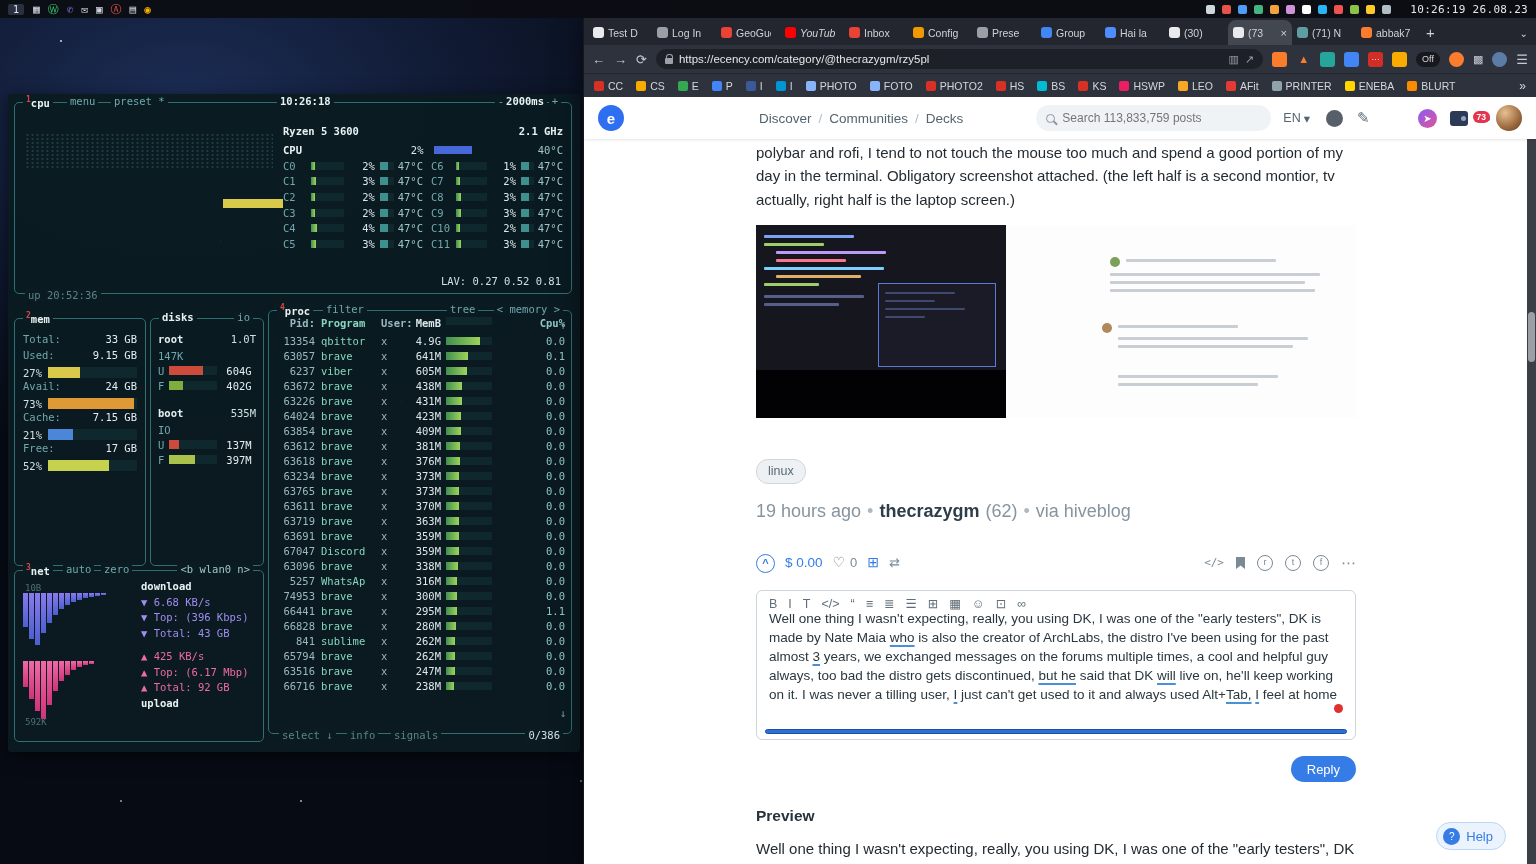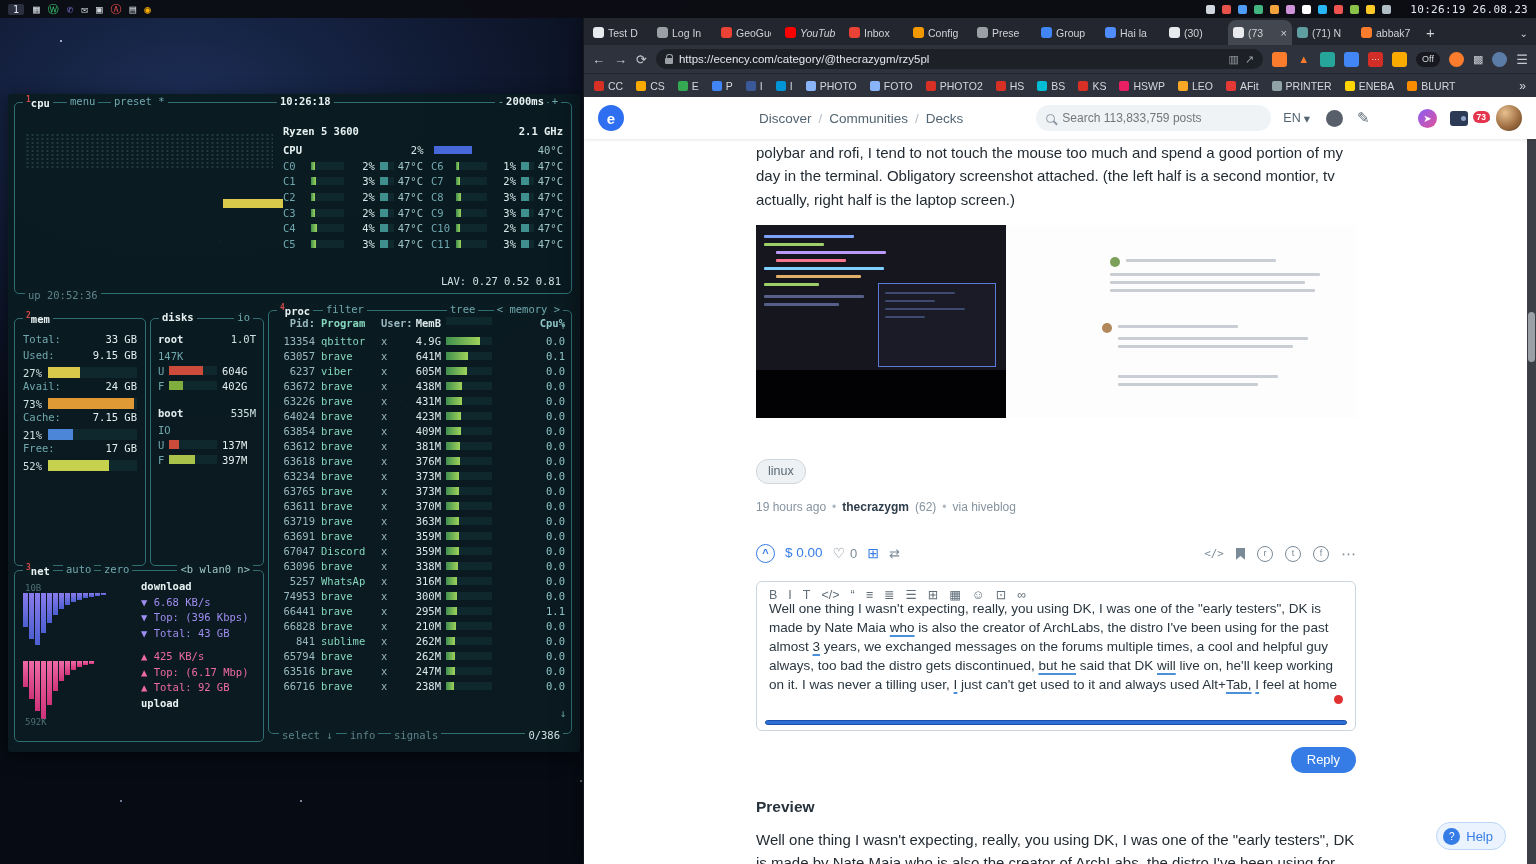--- a/index.html
+++ b/index.html
@@ -51,21 +51,21 @@
   .memline { display:flex; justify-content:space-between; height:16px; padding:0 8px; }
   .memline .lab { color:#6fa8ae; } .memline .val { color:#e3eef0; }
   .mempct { display:flex; align-items:center; height:15px; padding:0 8px; color:#cfe0e2; }
   .memtrack { flex:1; height:11px; margin-left:6px; background:#0e282e; position:relative; }
   .memfill { position:absolute; left:0; top:0; bottom:0; }
   .dline { display:flex; justify-content:space-between; height:15px; padding:0 7px; }
   .dline .lab { color:#e3eef0; font-weight:bold; } .dline .val { color:#cfe0e2; }
   .dbar-row { display:flex; align-items:center; height:15px; padding:0 7px; color:#6fa8ae; }
   .dtrack { flex:1; height:9px; background:#0e282e; margin:0 5px; position:relative; }
   .dfill { position:absolute; left:0; top:0; bottom:0; }
-  .dval { width:34px; text-align:left; color:#e3eef0; }
+  .dval { width:34px; text-align:center; color:#e3eef0; }
   .net-graph { position:absolute; left:8px; top:10px; width:112px; height:148px; }
   .ngrow { position:absolute; left:0; width:112px; display:flex; align-items:flex-start; gap:1px; }
   .ngrow span { width:5px; display:block; }
   .ng-d span { background:linear-gradient(180deg,#8a7bed,#4d5fd0); }
   .ng-u span { background:linear-gradient(180deg,#ef6aa6,#cf3379); }
   .nscale { position:absolute; left:2px; color:#4e6f76; font-size:9px; }
   .net-info { position:absolute; left:126px; top:8px; right:6px; line-height:15.5px; white-space:nowrap; }
   .net-info .hd { color:#e8f2f2; font-weight:bold; }
   .net-info .dn { color:#9f8df0; } .net-info .up { color:#ef6aa6; }
   .prochead { display:flex; height:16px; padding:0 6px; color:#e8f2f2; font-weight:bold; margin-top:6px; }
@@ -143,21 +143,21 @@
   .code-line { position:absolute; height:3px; border-radius:1px; }
   .img-popup { position:absolute; left:122px; top:58px; width:118px; height:84px; background:#1a1b26; border:1px solid #5a7bd8; }
   .img-popup .pl { position:absolute; height:2px; background:#3d4a6d; border-radius:1px; }
   .img-black { position:absolute; left:0; bottom:0; width:250px; height:48px; background:#020204; }
   .img-right { position:absolute; left:250px; top:0; right:0; bottom:0; background:#fdfdfd; }
   .web-line { position:absolute; height:3px; background:#c9ced4; border-radius:1px; }
   .web-av { position:absolute; width:10px; height:10px; border-radius:50%; background:#7aa05a; }
   .tag-row { margin-top:40px; }
   .tag-pill { display:inline-block; padding:2px 11px; border-radius:12px; background:#eef1f4; border:1px solid #cfd6dc;
     color:#5a6a76; font-size:12.5px; }
-  .meta-row { margin-top:14px; font-size:12px; color:#8694a0; display:flex; align-items:center; gap:6px; }
+  .meta-row { margin-top:14px; font-size:18px; color:#8694a0; display:flex; align-items:center; gap:6px; }
   .meta-row .author { color:#2e3d4a; font-weight:bold; }
   .dotsep { color:#aeb8c0; }
   .actions { margin-top:24px; display:flex; align-items:center; gap:10px; height:26px; }
   .vote-circle { width:19px; height:19px; border:1.6px solid #357ce6; border-radius:50%; color:#357ce6;
     display:flex; align-items:center; justify-content:center; font-size:11px; font-weight:bold; line-height:1; }
   .payout { color:#357ce6; font-size:13.5px; }
   .heart { color:#7b8a97; font-size:14px; }
   .votes-n { color:#7b8a97; font-size:13px; margin-left:-5px; }
   .promote-ic { color:#357ce6; font-size:14px; }
   .reblog-ic { color:#7b8a97; font-size:13px; }
@@ -807,21 +807,21 @@
           <span class="p-bar">
             <span class="p-fill" style="width: 11px;"></span>
           </span>
           <span class="p-cpu">1.1</span>
         </div>
 
         <div class="procrow">
           <span class="p-pid">66828</span>
           <span class="p-prog">brave</span>
           <span class="p-user">x</span>
-          <span class="p-mem">210M</span>
+          <span class="p-mem">280M</span>
           <span class="p-bar">
             <span class="p-fill" style="width: 10px;"></span>
           </span>
           <span class="p-cpu">0.0</span>
         </div>
 
         <div class="procrow">
           <span class="p-pid">841</span>
           <span class="p-prog">sublime</span>
           <span class="p-user">x</span>

